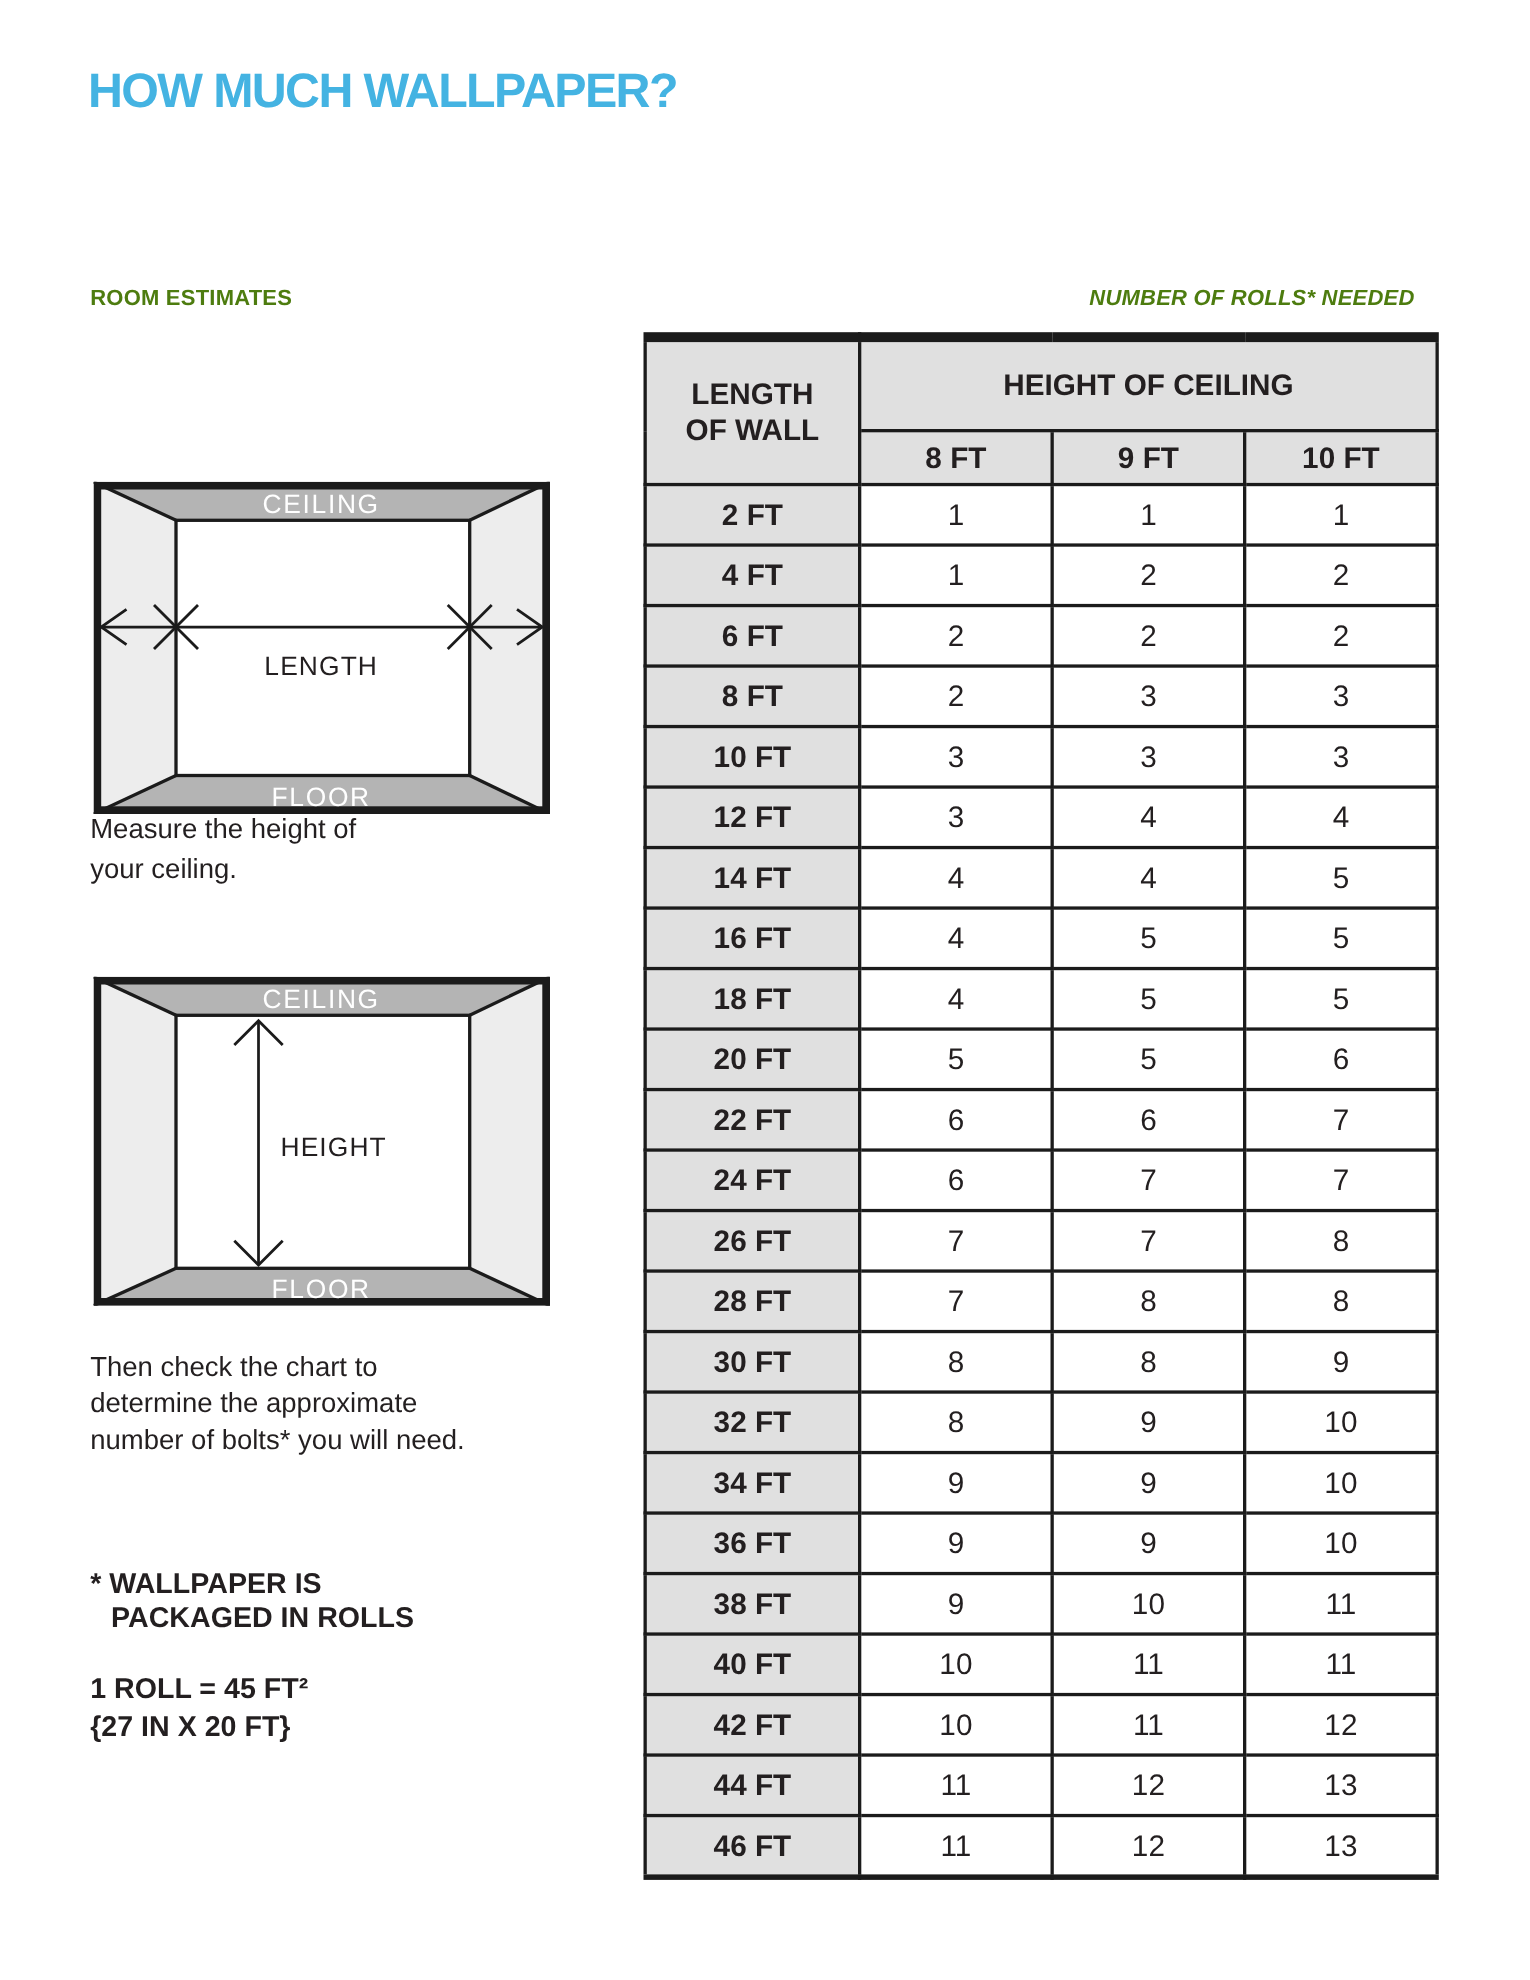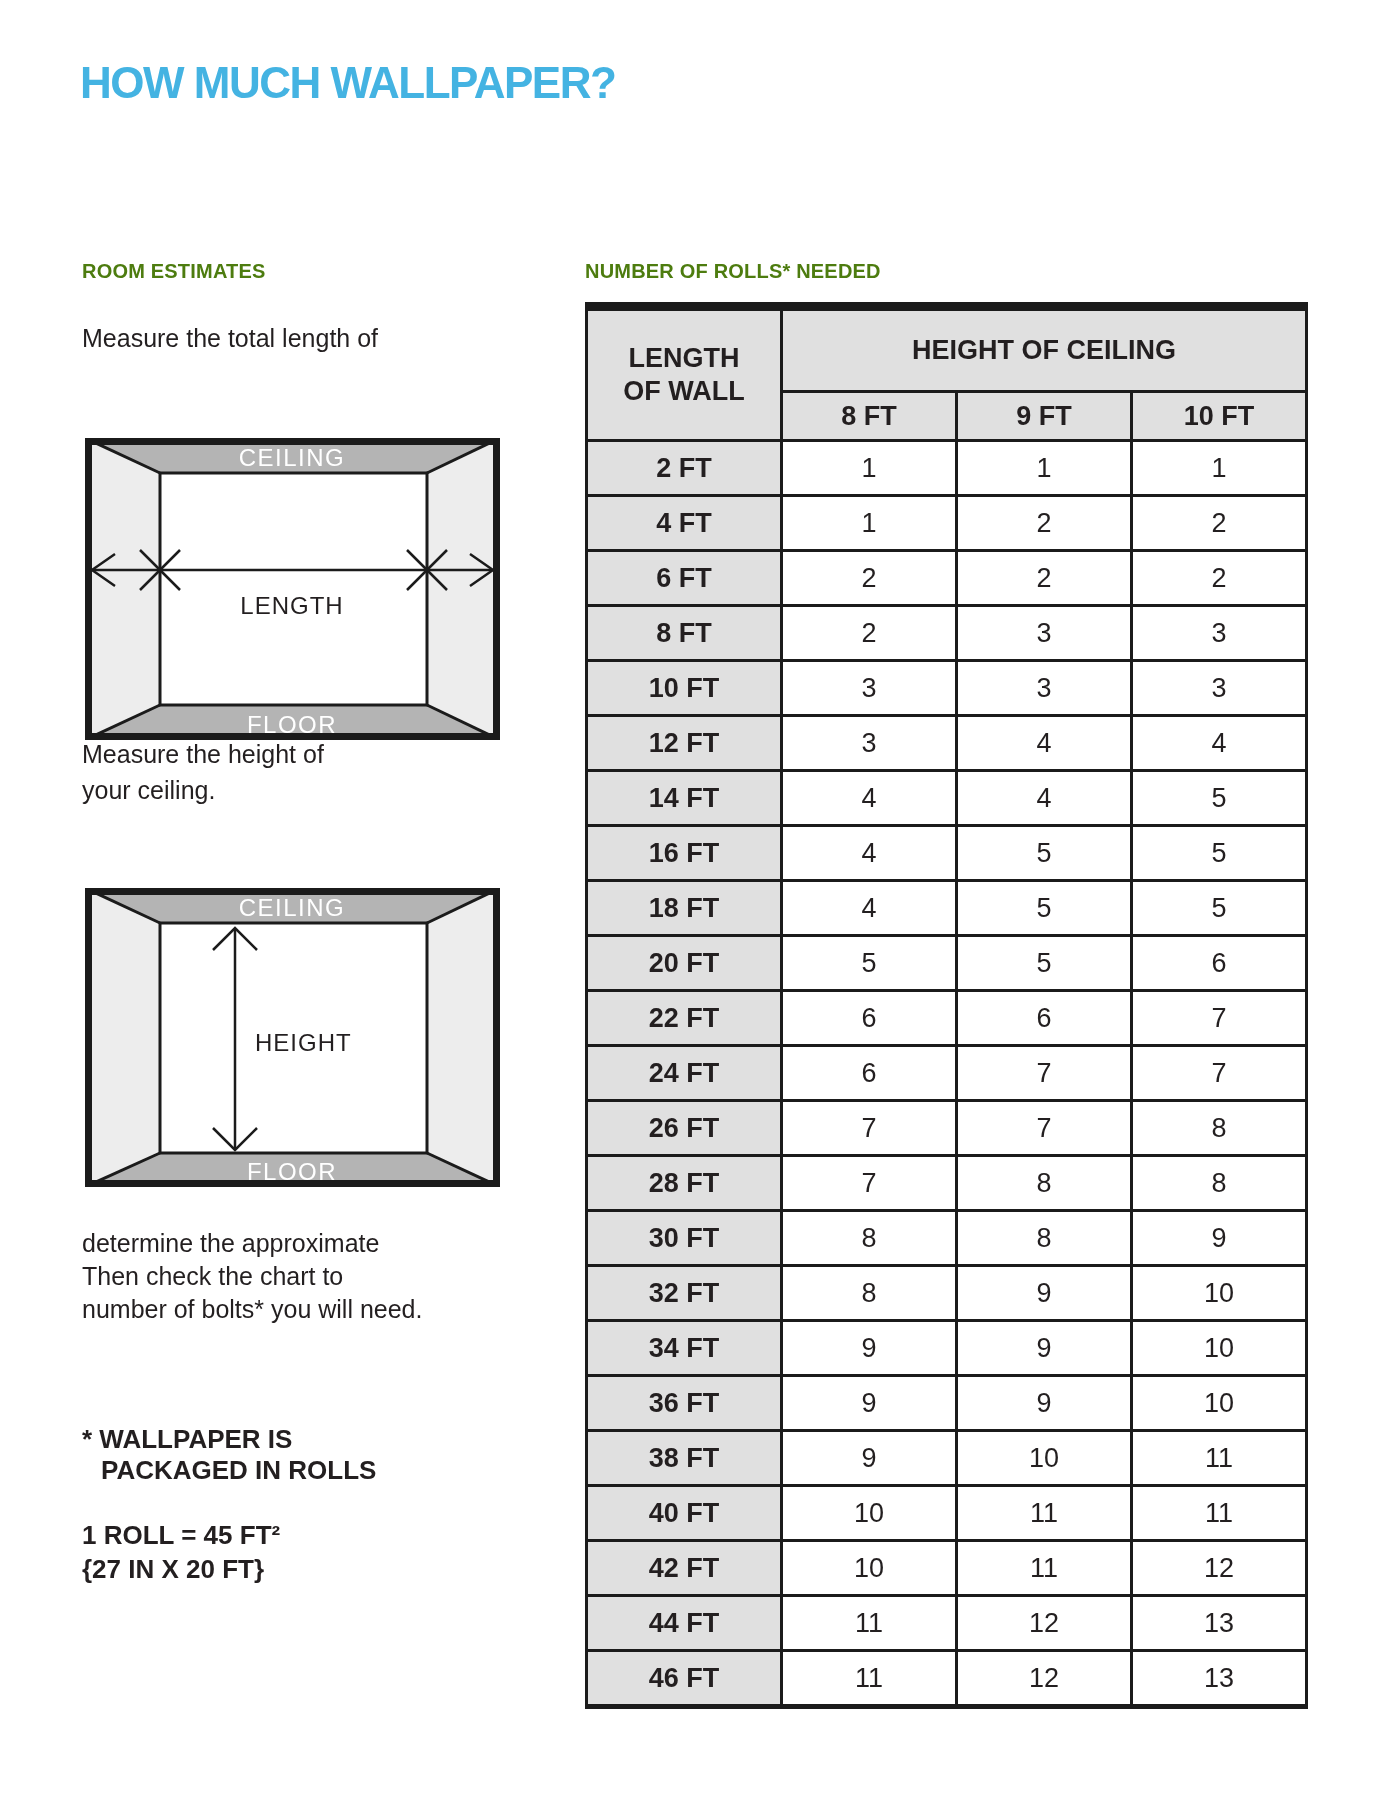--- a/index.html
+++ b/index.html
@@ -12,21 +12,21 @@
   .page-title{
     left:80px;top:58px;
     font-size:44px;font-weight:bold;letter-spacing:-1.5px;
     color:#44b3e2;white-space:nowrap;
   }
   .section-heading{
     font-size:20px;font-weight:bold;color:#4d7c0f;letter-spacing:0.2px;
     white-space:nowrap;
   }
   .lp-heading{left:82px;top:260px;}
-  .tbl-heading{left:585px;top:260px;width:722px;text-align:left;}
+  .tbl-heading{left:564px;top:260px;width:722px;text-align:right;font-style:italic;}
   .para{font-size:25px;line-height:36px;color:#231f20;}
   .para.tight{line-height:33px;}
   .step1{left:82px;top:320px;}
   .step2{left:82px;top:736px;}
   .step3{left:82px;top:1227px;}
   .footnote{left:82px;top:1424px;font-size:26px;font-weight:bold;line-height:31px;}
   .footnote .indent{padding-left:19px;}
   .rollspec{left:82px;top:1518px;font-size:26px;font-weight:bold;line-height:34px;}
   .diagram1{left:85px;top:438px;}
   .diagram2{left:85px;top:888px;}
@@ -53,21 +53,20 @@
   .two-line{line-height:33px;}
 </style>
 </head>
 <body>
 
 <div class="abs page-title">HOW MUCH WALLPAPER?</div>
 
 <div class="abs section-heading lp-heading">ROOM ESTIMATES</div>
 
 <div class="abs para step1">
-  <div>Measure the total length of</div>
 </div>
 
 <div class="abs diagram1">
   <svg width="415" height="302" viewBox="0 0 415 302">
     <polygon points="0,0 415,0 342,35 75,35" fill="#b4b4b4"></polygon>
     <polygon points="0,302 75,267 342,267 415,302" fill="#b4b4b4"></polygon>
     <polygon points="0,0 75,35 75,267 0,302" fill="#ededed"></polygon>
     <polygon points="415,0 342,35 342,267 415,302" fill="#ededed"></polygon>
     <rect x="75" y="35" width="267" height="232" fill="#ffffff" stroke="#1b1b1b" stroke-width="3"></rect>
     <g stroke="#1b1b1b" stroke-width="3">
@@ -116,22 +115,22 @@
     <g stroke="#1b1b1b" stroke-width="2.5" fill="none">
       <line x1="150" y1="40" x2="150" y2="262"></line>
       <polyline points="128,62 150,40 172,62"></polyline>
       <polyline points="128,240 150,262 172,240"></polyline>
     </g>
     <text x="170" y="163" text-anchor="start" fill="#231f20" font-size="24" letter-spacing="1">HEIGHT</text>
   </svg>
 </div>
 
 <div class="abs para tight step3">
+  <div>Then check the chart to</div>
   <div>determine the approximate</div>
-  <div>Then check the chart to</div>
   <div>number of bolts* you will need.</div>
 </div>
 
 <div class="abs footnote">
   <div>* WALLPAPER IS</div>
   <div class="indent">PACKAGED IN ROLLS</div>
 </div>
 
 <div class="abs rollspec">
   <div>1 ROLL = 45 FT²</div>

